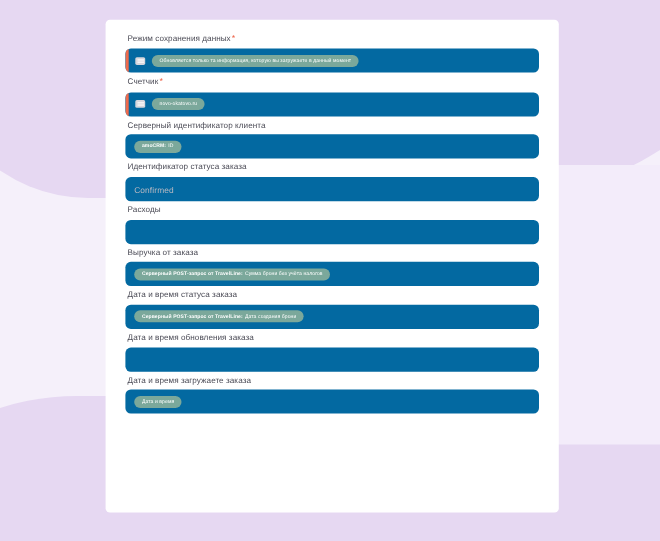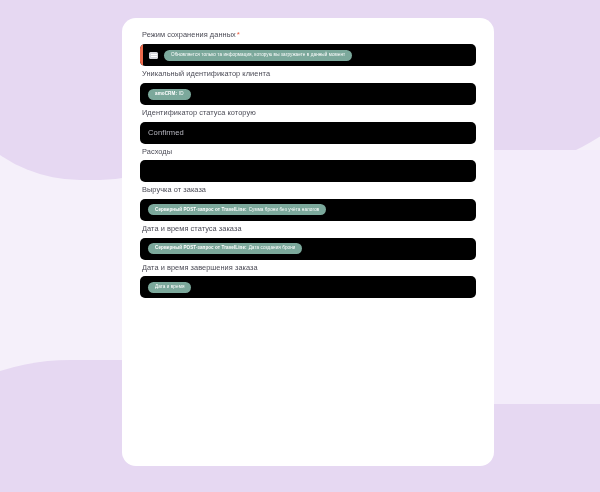--- a/index.html
+++ b/index.html
@@ -65,26 +65,26 @@
     left: 250px;
     top: 150px;
     width: 420px;
     height: 290px;
     border-radius: 200px 0 0 0;
   }
 
   
   #card {
     position: absolute;
-    left: 122px;
+    left: 96px;
     top: 18px;
-    width: 372px;
+    width: 412px;
     height: 448px;
     background: #ffffff;
-    border-radius: 14px;
+    border-radius: 4px;
     padding: 12px 18px 0 18px;
     overflow: hidden;
   }
 
   .field {
     margin-bottom: 3px;
   }
 
   .field-label {
     font-size: 7.4px;
@@ -96,21 +96,21 @@
   }
   .req {
     color: #ec5b3f;
     font-size: 8px;
     padding-left: 1px;
   }
 
   .field-box {
     position: relative;
     height: 22px;
-    background: #000000;
+    background: #0369a1;
     border-radius: 5px;
     display: flex;
     align-items: center;
     padding-left: 8px;
     overflow: hidden;
   }
 
   
   .accent-bar {
     position: absolute;
@@ -189,30 +189,40 @@
         <div class="field-label"><span>Режим сохранения данных</span><span class="req">*</span></div>
         <div class="field-box">
           <div class="accent-bar"></div>
           <div class="handle"></div>
           <span class="chip">
             <span>Обновляется только та информация, которую вы загружаете в данный момент</span>
           </span>
         </div>
       </div>
       <div class="field">
-        <div class="field-label"><span>Уникальный идентификатор клиента</span></div>
+        <div class="field-label"><span>Счетчик</span><span class="req">*</span></div>
+        <div class="field-box">
+          <div class="accent-bar"></div>
+          <div class="handle"></div>
+          <span class="chip">
+            <span>novo-okatovo.ru</span>
+          </span>
+        </div>
+      </div>
+      <div class="field">
+        <div class="field-label"><span>Серверный идентификатор клиента</span></div>
         <div class="field-box">
           <span class="chip">
             <b>amoCRM:</b>
             <span>ID</span>
           </span>
         </div>
       </div>
       <div class="field">
-        <div class="field-label"><span>Идентификатор статуса которую</span></div>
+        <div class="field-label"><span>Идентификатор статуса заказа</span></div>
         <div class="field-box">
           <span class="placeholder">Confirmed</span>
         </div>
       </div>
       <div class="field">
         <div class="field-label"><span>Расходы</span></div>
         <div class="field-box"></div>
       </div>
       <div class="field">
         <div class="field-label"><span>Выручка от заказа</span></div>
@@ -226,21 +236,25 @@
       <div class="field">
         <div class="field-label"><span>Дата и время статуса заказа</span></div>
         <div class="field-box">
           <span class="chip">
             <b>Серверный POST-запрос от TravelLine:</b>
             <span>Дата создания брони</span>
           </span>
         </div>
       </div>
       <div class="field">
-        <div class="field-label"><span>Дата и время завершения заказа</span></div>
+        <div class="field-label"><span>Дата и время обновления заказа</span></div>
+        <div class="field-box"></div>
+      </div>
+      <div class="field">
+        <div class="field-label"><span>Дата и время загружаете заказа</span></div>
         <div class="field-box">
           <span class="chip">
             <span>Дата и время</span>
           </span>
         </div>
       </div>
     </div>
 </div>
 
 </body></html>

